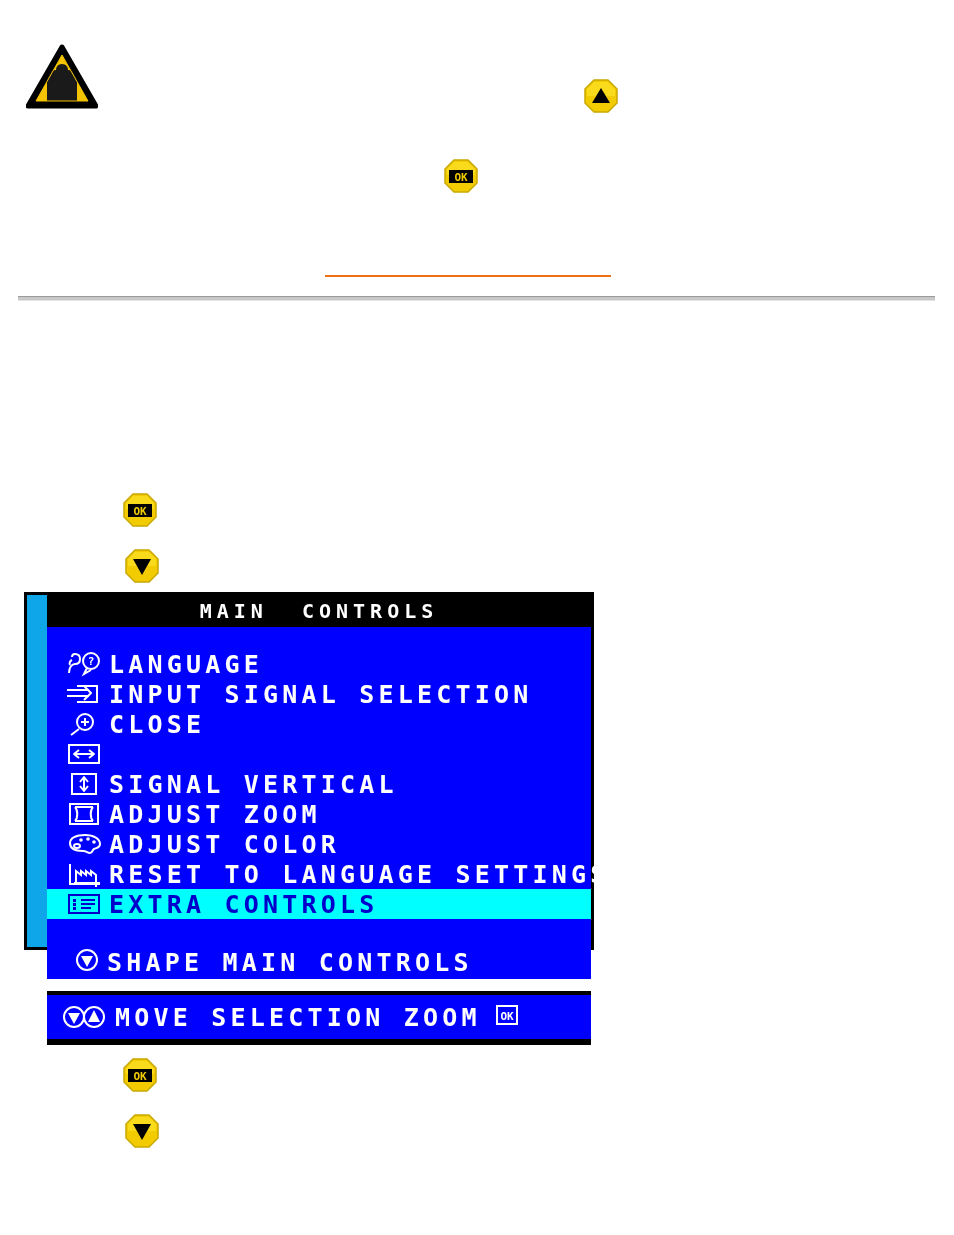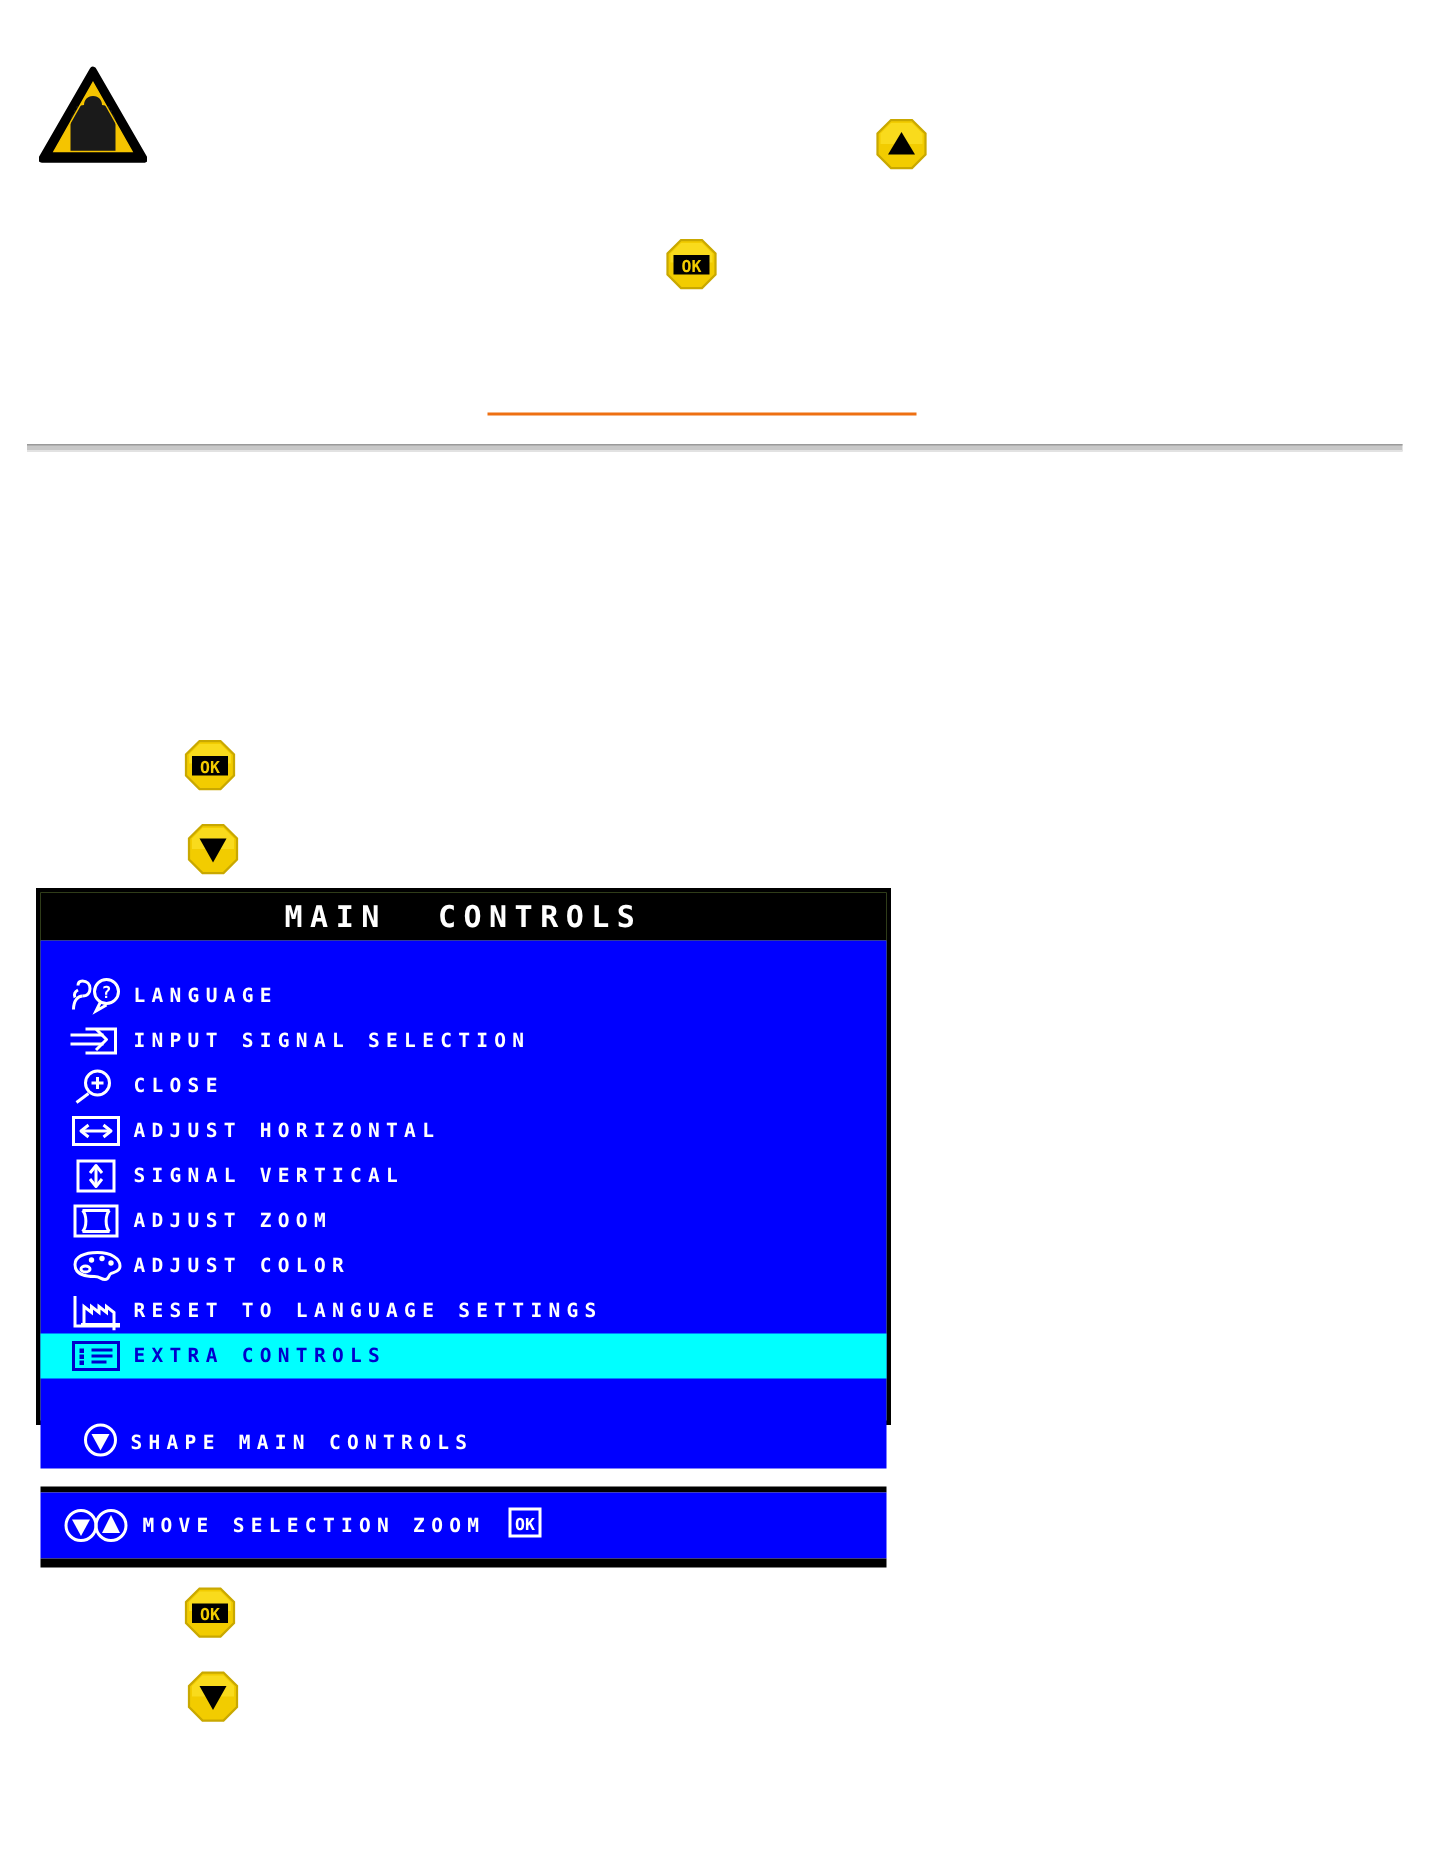--- a/index.html
+++ b/index.html
@@ -61,24 +61,25 @@
     border-bottom: 1px solid #e2e2e2;
     background: #c8c8c8;
   }
 
   
   .osd {
     left: 24px;
     top: 592px;
     width: 570px;
     height: 358px;
-    background: #bef264;
+    background: #0ea5e9;
     border: 3px solid #000000;
     box-sizing: border-box;
     font-family: "DejaVu Sans Mono", "Liberation Mono", monospace;
+    padding-left: 20px;
   }
 
   .osd-title {
     height: 32px;
     background: #000000;
     color: #ffffff;
     font-size: 20px;
     letter-spacing: 5px;
     font-weight: bold;
     text-align: center;
@@ -108,21 +109,21 @@
     height: 26px;
     flex: 0 0 46px;
     display: flex;
     align-items: center;
     justify-content: flex-start;
   }
   .osd-row-icon svg { display: block; }
 
   .osd-row-label {
     color: #ffffff;
-    font-size: 13px;
+    font-size: 25px;
     letter-spacing: 4.2px;
     font-weight: bold;
     white-space: pre;
     line-height: 1;
   }
   .osd-row.selected .osd-row-label { color: #0000cc; }
 
   .osd-gap { height: 26px; }
 
   .osd-close {
@@ -295,21 +296,20 @@
       <span class="osd-row-icon">
         <svg viewBox="0 0 44 26" width="44" height="26">
           <g fill="none" stroke="#ffffff" stroke-width="2">
             <rect x="6" y="4" width="30" height="18"></rect>
             <path d="M12 13 h18"></path>
             <path d="M16 9 l-5 4 l5 4" stroke-linejoin="round"></path>
             <path d="M26 9 l5 4 l-5 4" stroke-linejoin="round"></path>
           </g>
         </svg>
       </span>
-      <span class="osd-row-label">ADJUST HORIZONTAL</span>
     </div>
 
     <div class="osd-row">
       <span class="osd-row-icon">
         <svg viewBox="0 0 44 26" width="44" height="26">
           <g fill="none" stroke="#ffffff" stroke-width="2">
             <rect x="9" y="3" width="24" height="20"></rect>
             <path d="M21 7 v12"></path>
             <path d="M17 11 l4 -5 l4 5" stroke-linejoin="round"></path>
             <path d="M17 15 l4 5 l4 -5" stroke-linejoin="round"></path>

